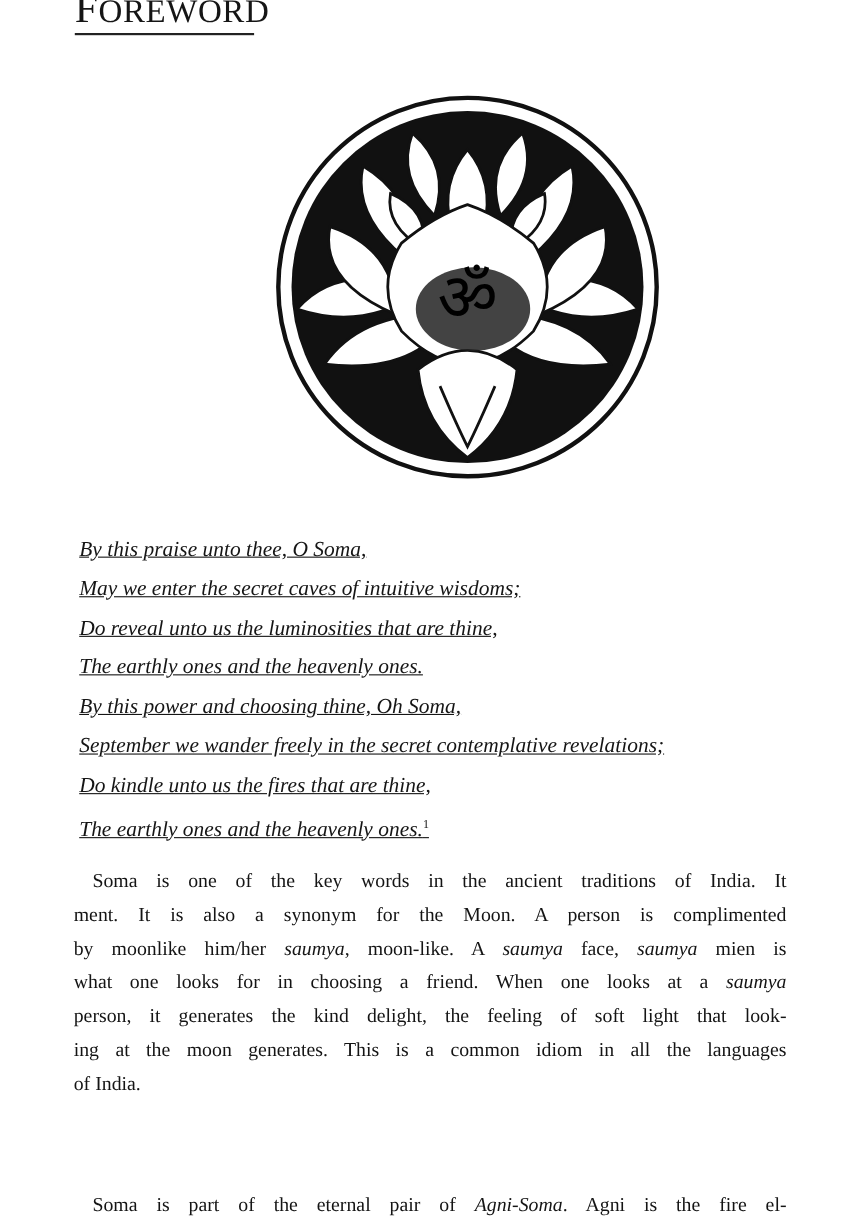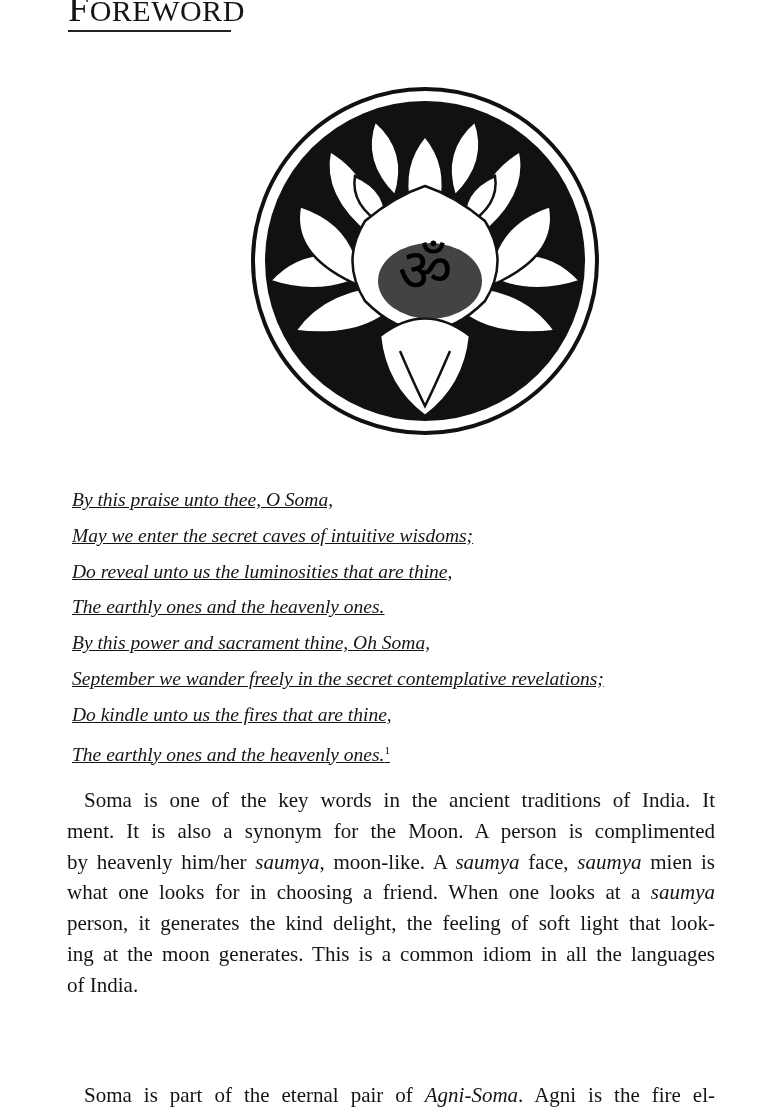--- a/index.html
+++ b/index.html
@@ -4,21 +4,21 @@
 <style>
   html, body { margin:0; padding:0; background:#ffffff; }
   body { width:780px; height:1108px; position:relative; overflow:hidden; color:#111; font-family:"Liberation Serif", serif; }
   .heading { position:absolute; left:68px; top:-12px; font-size:30px; letter-spacing:0.5px; color:#151515; line-height:40px; }
   .heading .big { font-size:38px; }
   .heading-rule { position:absolute; left:68px; top:30px; width:163px; height:2px; background:#222; }
   .emblem { position:absolute; left:250px; top:86px; width:350px; height:350px; }
   .verse { position:absolute; left:72px; top:482px; font-style:italic; font-size:19.5px; line-height:35.8px; color:#151515;text-decoration:underline; }
   .verse .line { white-space:nowrap; }
   .verse sup { font-size:11px; font-style:normal; vertical-align:7px; }
-  .para { position:absolute; left:67px; width:648px; font-size:21px; line-height:30.8px; color:#141414; }
+  .para { position:absolute; left:67px; width:648px; font-size:18px; line-height:30.8px; color:#141414; }
   .para .line { white-space:nowrap; text-align:justify; text-align-last:justify; }
   .para .line.last { text-align-last:left; }
   .para .line.indent { padding-left:17px; }
   .p1 { top:785px; }
   .p2 { top:1080px; }
   .it { font-style:italic; }
 </style>
 </head>
 <body>
 
@@ -53,30 +53,30 @@
   </g>
   <ellipse cx="180" cy="195" rx="52" ry="38" fill="#222" opacity="0.85"></ellipse>
   <text x="175" y="205" font-size="60" text-anchor="middle" fill="#000" font-family="DejaVu Sans, sans-serif">ॐ</text>
 </svg>
 
 <div class="verse">
   <div class="line">By this praise unto thee, O Soma,</div>
   <div class="line">May we enter the secret caves of intuitive wisdoms;</div>
   <div class="line">Do reveal unto us the luminosities that are thine,</div>
   <div class="line">The earthly ones and the heavenly ones.</div>
-  <div class="line">By this power and sacrament thine, Oh Soma,</div>
+  <div class="line">By this power and choosing thine, Oh Soma,</div>
   <div class="line">September we wander freely in the secret contemplative revelations;</div>
   <div class="line">Do kindle unto us the fires that are thine,</div>
   <div class="line"><span>The earthly ones and the heavenly ones.</span><sup>1</sup></div>
 </div>
 
 <div class="para p1">
     <div class="line indent"><span>Soma is one of the key words in the ancient traditions of India. It</span></div>
     <div class="line"><span>ment. It is also a synonym for the Moon. A person is complimented</span></div>
-    <div class="line"><span>by heavenly him/her </span><span class="it">saumya</span><span>, moon-like. A </span><span class="it">saumya</span><span> face, </span><span class="it">saumya</span><span> mien is</span></div>
+    <div class="line"><span>by moonlike him/her </span><span class="it">saumya</span><span>, moon-like. A </span><span class="it">saumya</span><span> face, </span><span class="it">saumya</span><span> mien is</span></div>
     <div class="line"><span>what one looks for in choosing a friend. When one looks at a </span><span class="it">saumya</span></div>
     <div class="line"><span>person, it generates the kind delight, the feeling of soft light that look-</span></div>
     <div class="line"><span>ing at the moon generates. This is a common idiom in all the languages</span></div>
     <div class="line last"><span>of India.</span></div>
   </div>
 <div class="para p2">
     <div class="line indent"><span>Soma is part of the eternal pair of </span><span class="it">Agni-Soma</span><span>. Agni is the fire el-</span></div>
   </div>
 
 </body></html>

